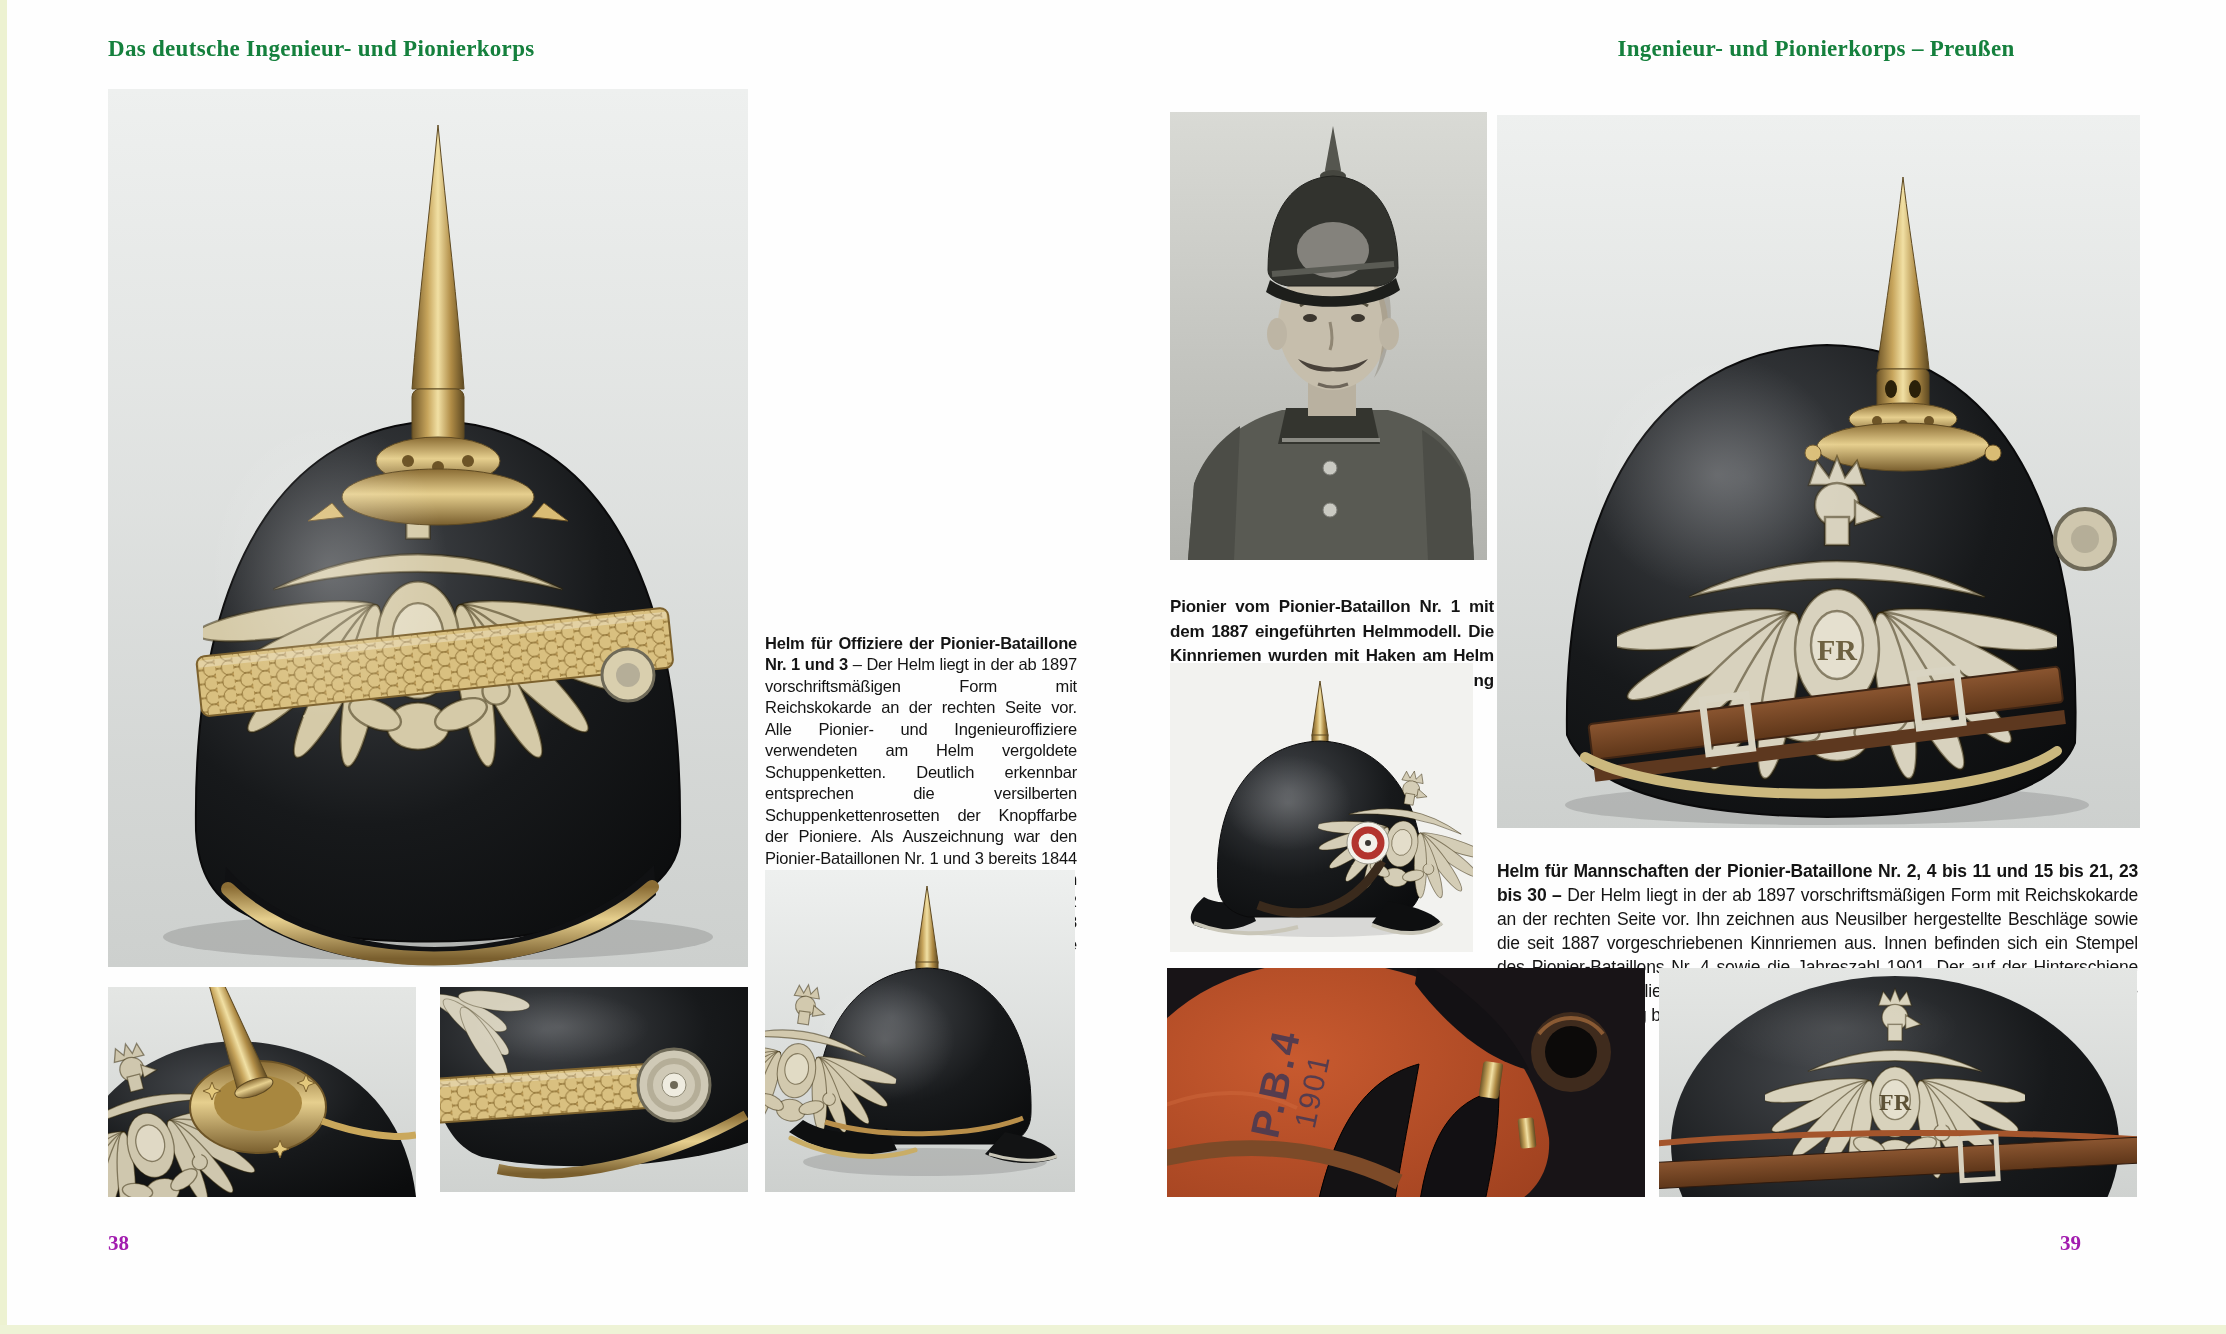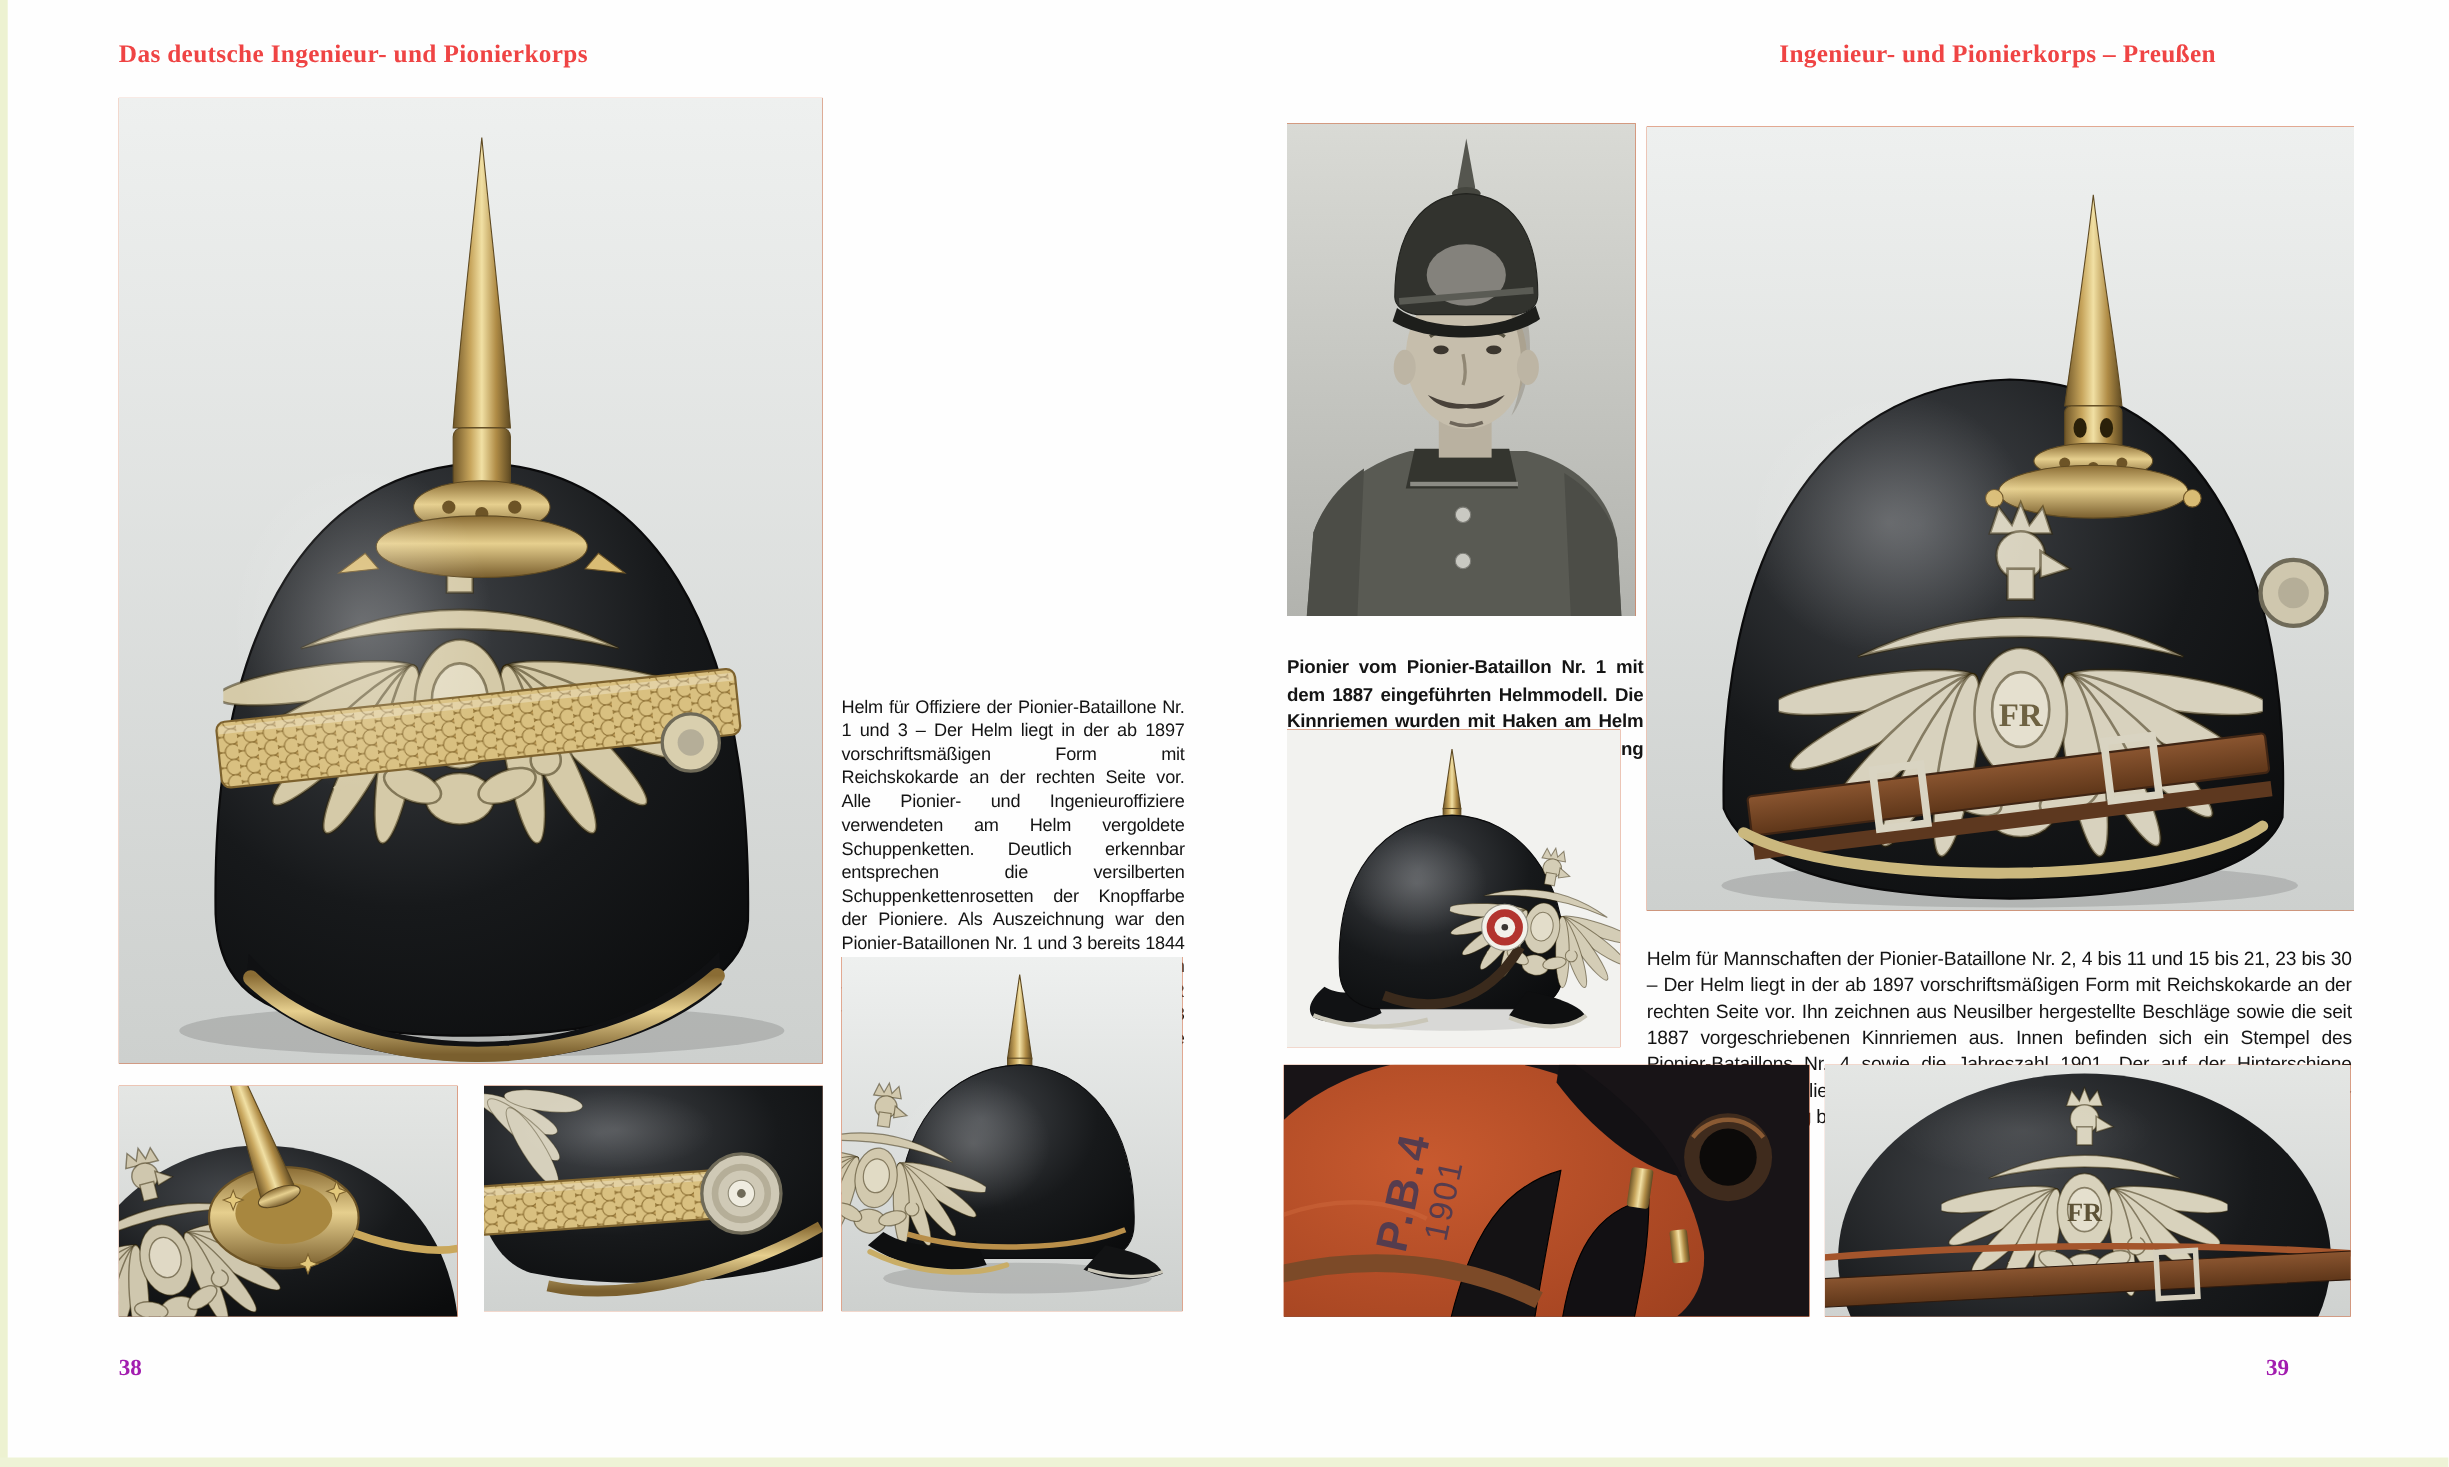--- a/index.html
+++ b/index.html
@@ -1,32 +1,32 @@
 <!DOCTYPE html>
 <html><head>
 <meta charset="utf-8">
 <style>
   html,body{margin:0;padding:0}
   body{width:2226px;height:1334px;position:relative;overflow:hidden;
        background:#fefefe;font-family:"Liberation Sans",sans-serif}
   .strip-left{position:absolute;left:0;top:0;width:7px;height:100%;background:#edf2d1}
   .strip-bottom{position:absolute;left:0;bottom:0;width:100%;height:9px;background:#eef3d6}
-  .hdr{position:absolute;top:36px;font:700 23px "Liberation Serif",serif;color:#ef4444;letter-spacing:.3px}
+  .hdr{position:absolute;top:36px;font:700 23px "Liberation Serif",serif;color:#15803d;letter-spacing:.3px}
   #hdrL{left:108px}
   #hdrR{left:1497px;width:638px;text-align:center}
   .pagenum{position:absolute;font:700 21px "Liberation Serif",serif;color:#a21caf}
   #p38{left:108px;top:1231px}
   #p39{left:2060px;top:1231px;width:66px;}
   .photo{position:absolute;overflow:hidden;background:#c2410c}
   .photo svg{display:block;width:100%;height:100%}
   .cap{position:absolute;color:#141414;text-align:justify}
   #capL{left:765px;top:616px;width:312px;font-size:16.5px;line-height:21.5px;letter-spacing:-.2px}
   #capPortrait{left:1170px;top:578px;width:324px;font-size:17px;line-height:24.5px;font-weight:700;letter-spacing:-.2px}
   #capR{left:1497px;top:841px;width:641px;font-size:17.5px;line-height:24px;letter-spacing:-.2px}
-  .cap .b{font-weight:400}
+  .cap .b{font-weight:700}
   .defsvg{position:absolute;width:0;height:0;overflow:hidden}
 </style>
 </head>
 <body>
 
 <svg class="defsvg" aria-hidden="true">
   <defs>
     <linearGradient id="bgA" x1="0" y1="0" x2="0" y2="1">
       <stop offset="0" stop-color="#eef0ef"></stop>
         <stop offset="1" stop-color="#cdd0ce"></stop>

